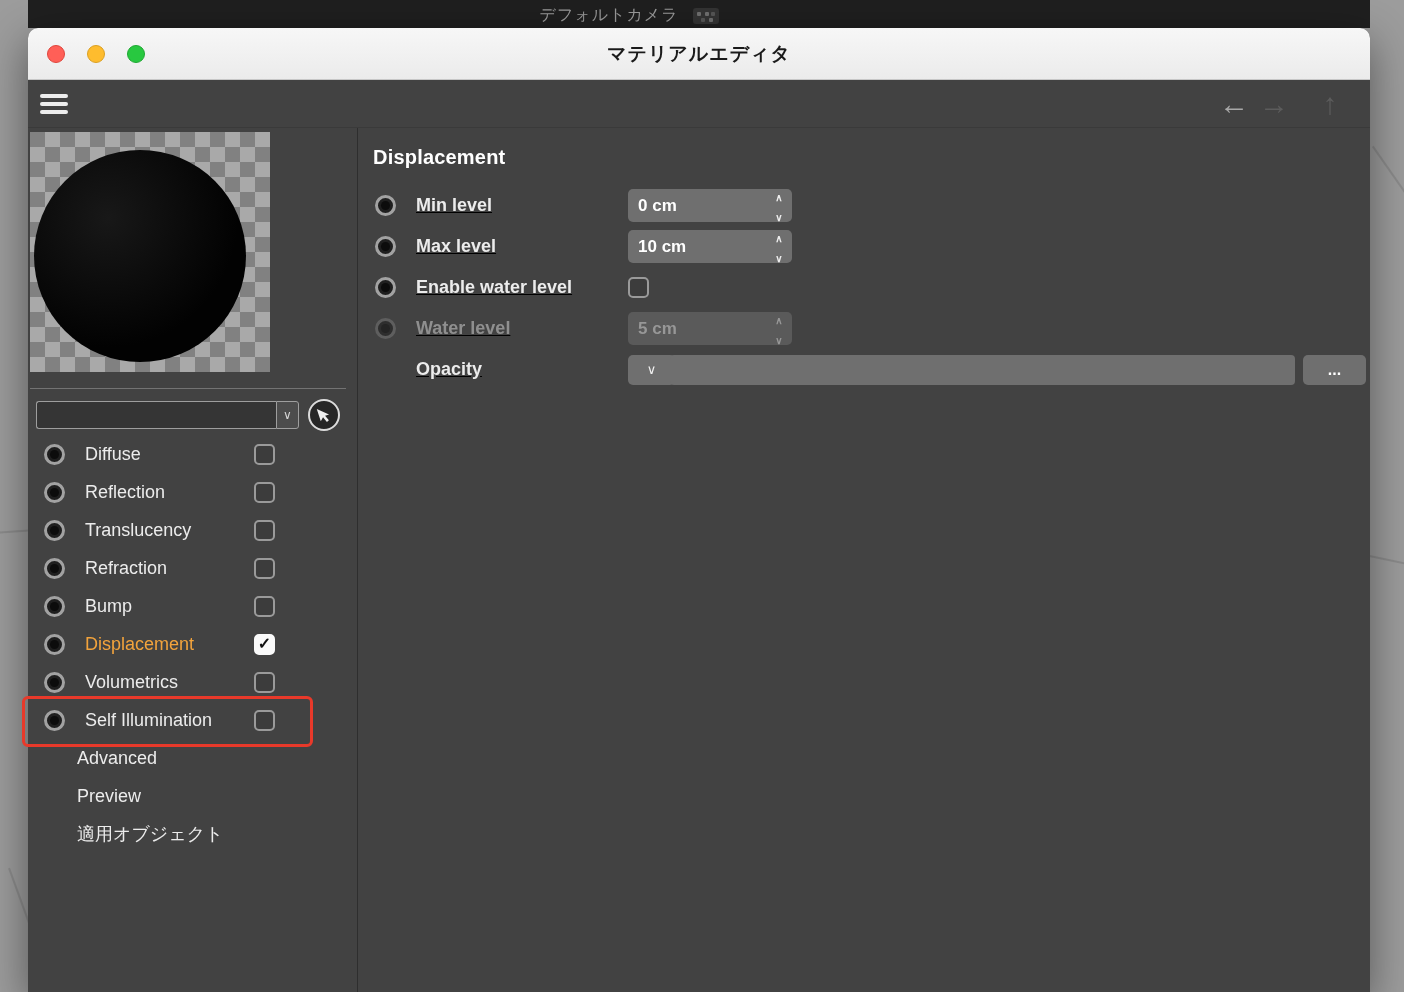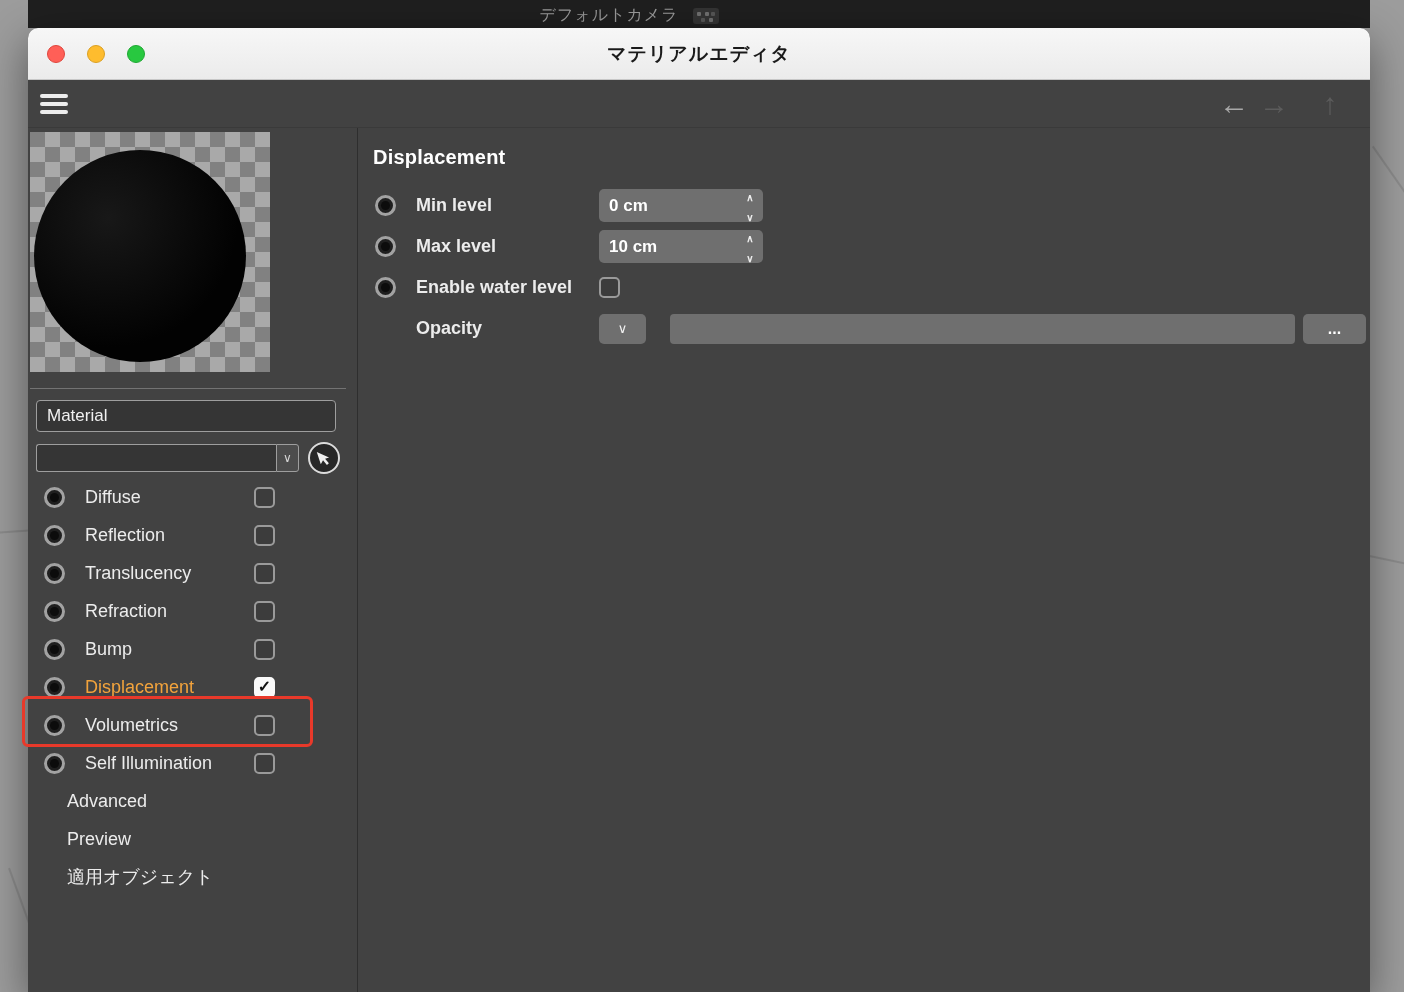--- a/index.html
+++ b/index.html
@@ -127,42 +127,42 @@
   .channel-row.highlighted .channel-label { color:var(--accent_orange,#f2a33c); }
 
   .checkbox {
     flex:none; width:21px; height:21px; border:2px solid #9a9a9a; border-radius:5px;
     background:#3c3c3c; margin-left:auto;
     display:flex; align-items:center; justify-content:center;
   }
   .checkbox.checked { background:#fafafa; border-color:#fafafa; }
   .checkbox.checked::after { content:"\2713"; color:#111; font-size:16px; font-weight:700; line-height:1; }
 
-  .section-row { height:38px; display:flex; align-items:center; padding-left:39px; }
+  .section-row { height:38px; display:flex; align-items:center; padding-left:49px; }
   .section-label { font-size:18px; color:#ececec; }
 
   
   .highlight-box {
     position:absolute; left:22px; top:696px; width:291px; height:51px;
     border:3px solid var(--highlight_red,#e8392a); border-radius:6px;
     z-index:60; pointer-events:none;
   }
 
   
   .main-panel { flex:1; position:relative; padding:18px 0 0 15px; }
   .main-title { font-size:20px; font-weight:700; color:#ffffff; letter-spacing:.2px; }
 
   .prop-rows { margin-top:16px; }
-  .prop-row { height:41px; position:relative; display:flex; align-items:center; }
+  .prop-row { height:41px; position:relative; display:flex; align-items:center;text-decoration:underline; }
   .prop-row .radio { margin-left:2px; }
   .prop-label { margin-left:20px; font-size:18px; font-weight:600; color:#ececec; white-space:nowrap; }
   .prop-row.disabled .prop-label { color:#8f8f8f; }
   .texture-label { margin-left:43px; }
 
-  .control { position:absolute; left:226px; display:flex; align-items:center; }
+  .control { position:absolute; left:255px; display:flex; align-items:center; }
 
   .stepper {
     width:164px; height:33px; background:#6f6f6f; border-radius:5px;
     display:flex; align-items:center; color:#fff; font-size:17px; font-weight:600;
     padding-left:10px; position:relative;
   }
   .spinner { position:absolute; right:5px; top:0; bottom:0; width:16px;
     display:flex; flex-direction:column; align-items:center; justify-content:center; color:#ededed; }
   .spin-up::after   { content:"\2227"; font-size:10px; line-height:9px; }
   .spin-down::after { content:"\2228"; font-size:10px; line-height:9px; }
@@ -227,21 +227,20 @@
   <div class="content">
 
     <div class="left-panel">
 
       <div class="preview">
         <div class="preview-sphere"></div>
       </div>
 
       <div class="left-divider"></div>
 
-      <input class="material-input" value="Material" style="">
 
       <div class="search-row">
         <input class="search-input" value="" style="">
         <span class="search-dropdown">∨</span>
         <span class="picker-button">
           <svg width="16" height="18" viewBox="0 0 16 18">
             <path d="M3 1 L3 14 L6.4 10.8 L8.6 16.6 L11 15.6 L8.8 10 L13 10 Z" fill="#efefef"></path>
           </svg>
         </span>
       </div>
@@ -344,20 +343,33 @@
         </div>
 
         <div class="prop-row">
           <span class="radio"></span>
           <span class="prop-label">Enable water level</span>
           <div class="control">
             <span class="checkbox"></span>
           </div>
         </div>
 
+        <div class="prop-row disabled">
+          <span class="radio dim"></span>
+          <span class="prop-label">Water level</span>
+          <div class="control">
+            <div class="stepper disabled">
+              <span>5 cm</span>
+              <span class="spinner">
+                <span class="spin-up"></span>
+                  <span class="spin-down"></span>
+              </span>
+            </div>
+          </div>
+        </div>
 
         <div class="prop-row">
           <span class="prop-label texture-label">Opacity</span>
           <div class="control">
             <span class="texture-dropdown">
               <span>∨</span>
             </span>
           </div>
           <input class="texture-field" value="" style="">
           <span class="browse-button">...</span>

